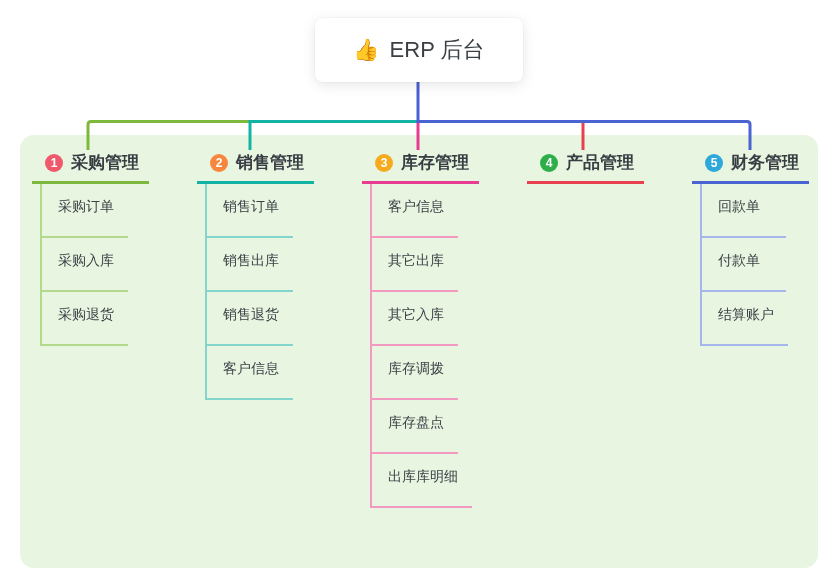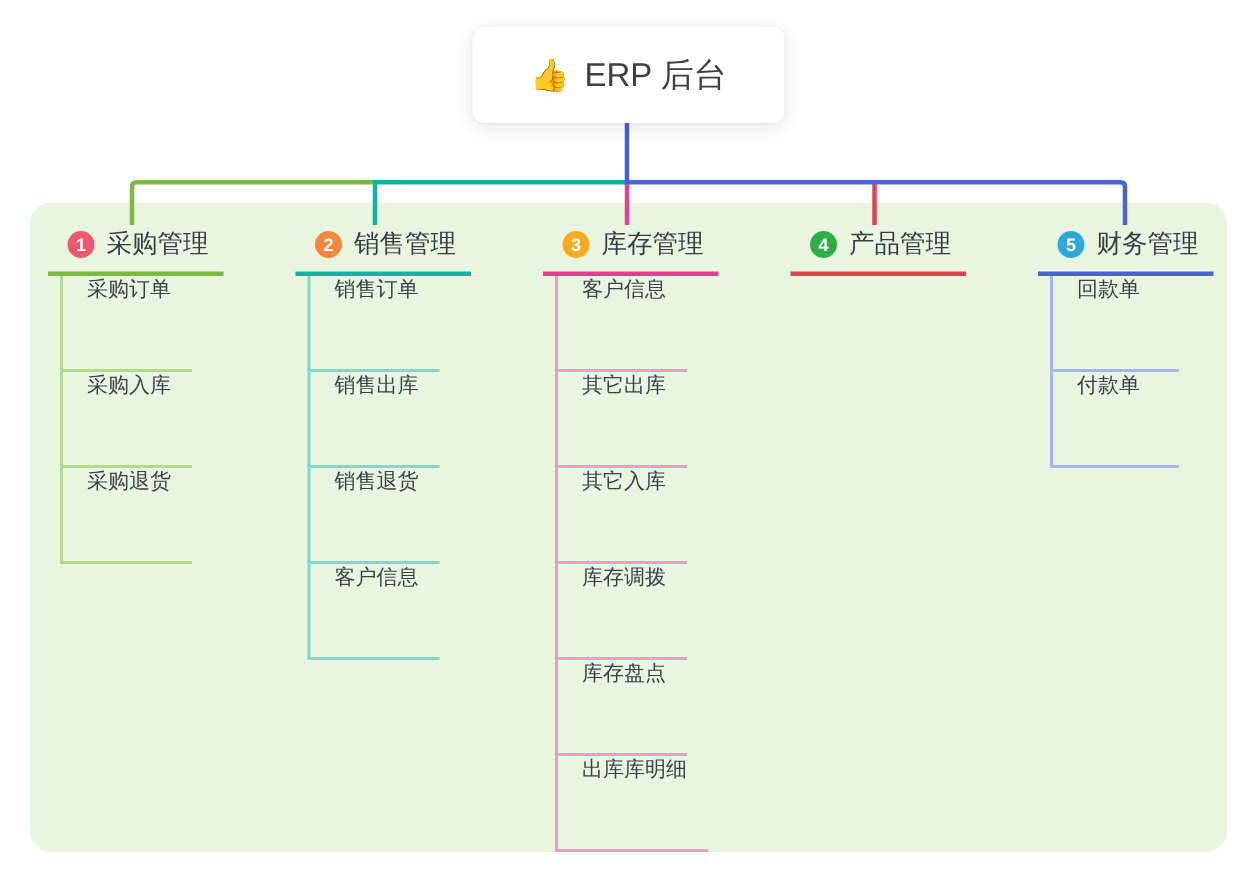--- a/index.html
+++ b/index.html
@@ -29,30 +29,30 @@
     width:fit-content;min-width:112px;box-sizing:border-box;
     padding:3px 10px 7px 13px;
     border-bottom:3px solid var(--main);
     cursor:pointer;
   }
   .badge{
     width:18px;height:18px;border-radius:50%;flex:0 0 18px;
     color:#fff;font-size:12px;line-height:18px;text-align:center;
     font-weight:bold;
   }
-  .branch-label{font-size:17px;color:#383d43;font-weight:400;white-space:nowrap;}
+  .branch-label{font-size:17px;color:#383d43;font-weight:700;white-space:nowrap;}
 
   .children{list-style:none;margin:0 0 0 8px;padding:0;position:relative;}
   .children::before{
     content:"";position:absolute;left:0;top:0;bottom:0;width:2px;
     background:var(--light);
   }
   .children li{
-    position:relative;height:64px;box-sizing:border-box;
-    display:flex;align-items:flex-start;
+    position:relative;height:54px;box-sizing:border-box;
+    display:flex;align-items:center;
     width:fit-content;min-width:86px;
     padding:0 14px 7px 18px;
     border-bottom:2px solid var(--light);
     font-size:14px;color:#3c4147;white-space:nowrap;
     cursor:pointer;
   }
 </style>
 </head>
 <body>
 
@@ -153,17 +153,20 @@
         <span class="branch-label">财务管理</span>
       </div>
       <ul class="children">
 
       <li>
             <span>回款单</span>
           </li>
           <li>
             <span>付款单</span>
           </li>
+          <li>
+            <span>结算账户</span>
+          </li>
         </ul>
     </div>
     </div>
 
 </div>
 
 </body></html>

